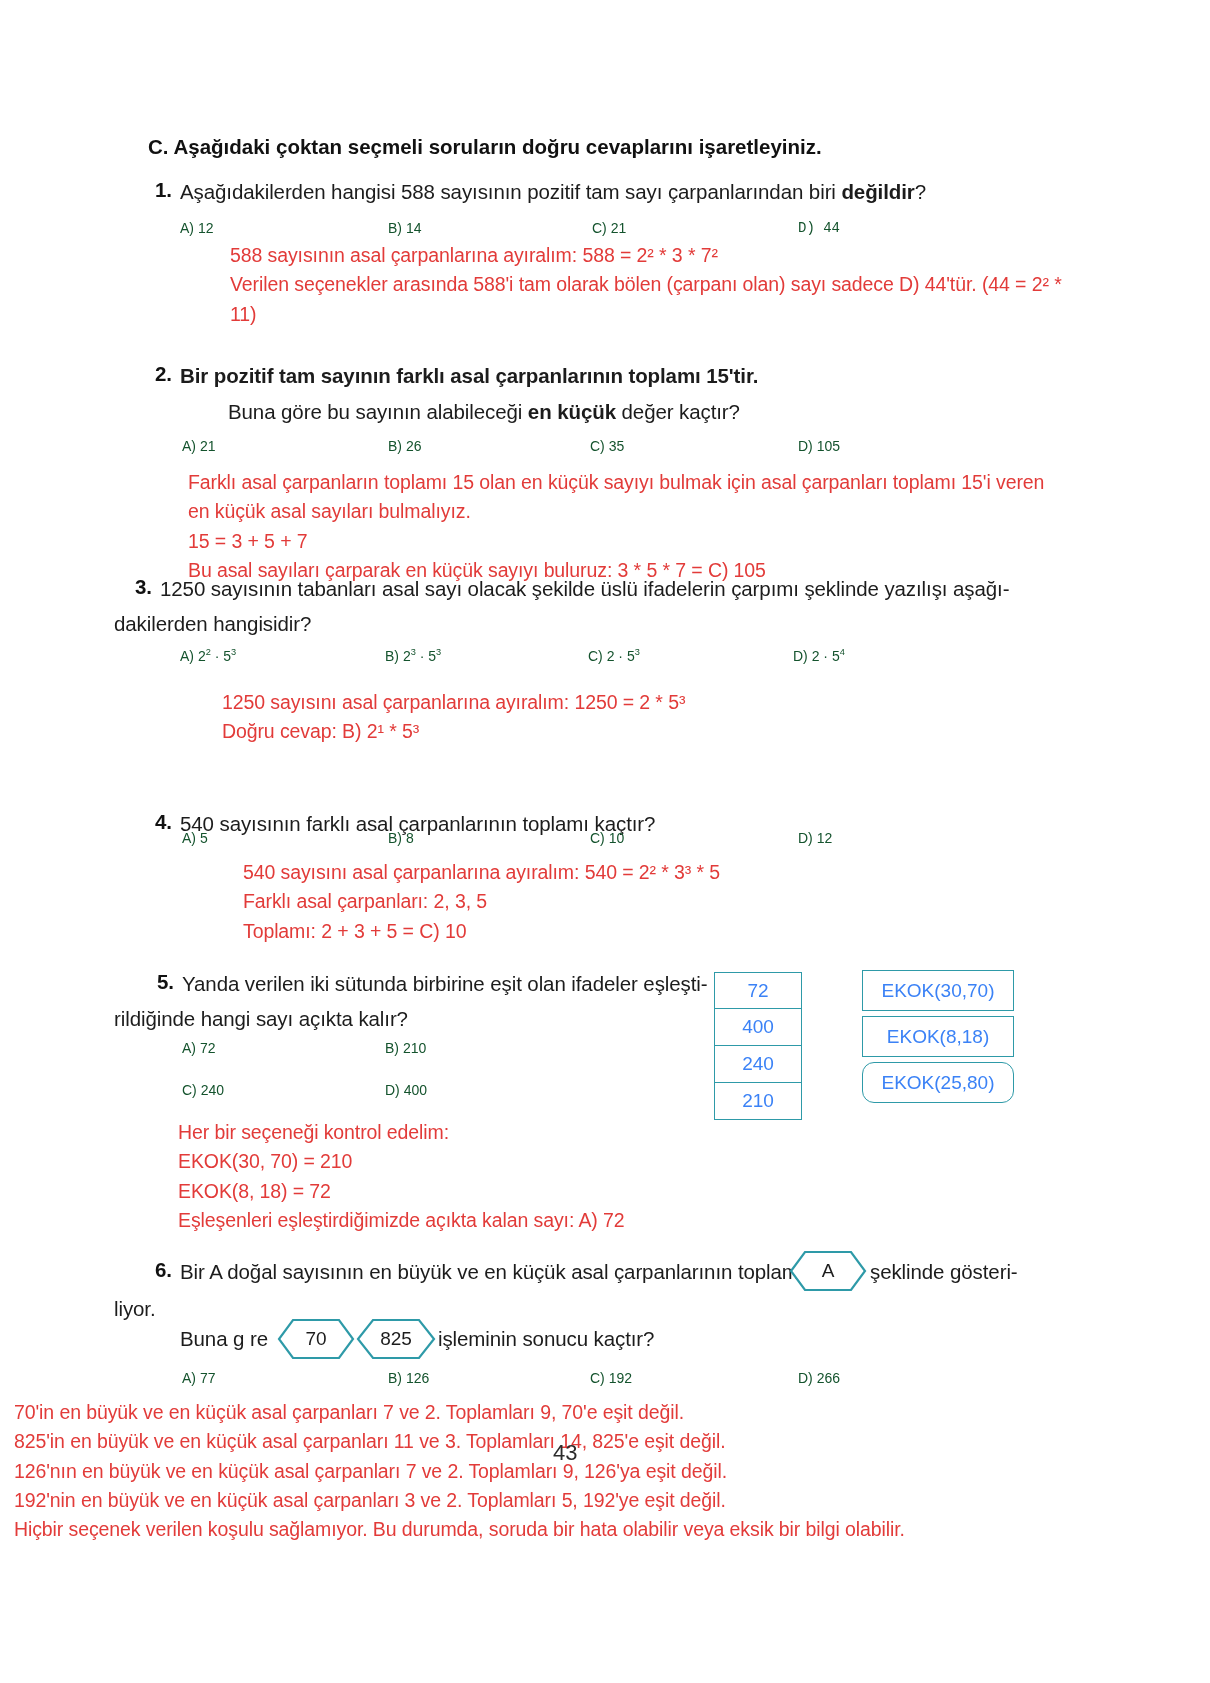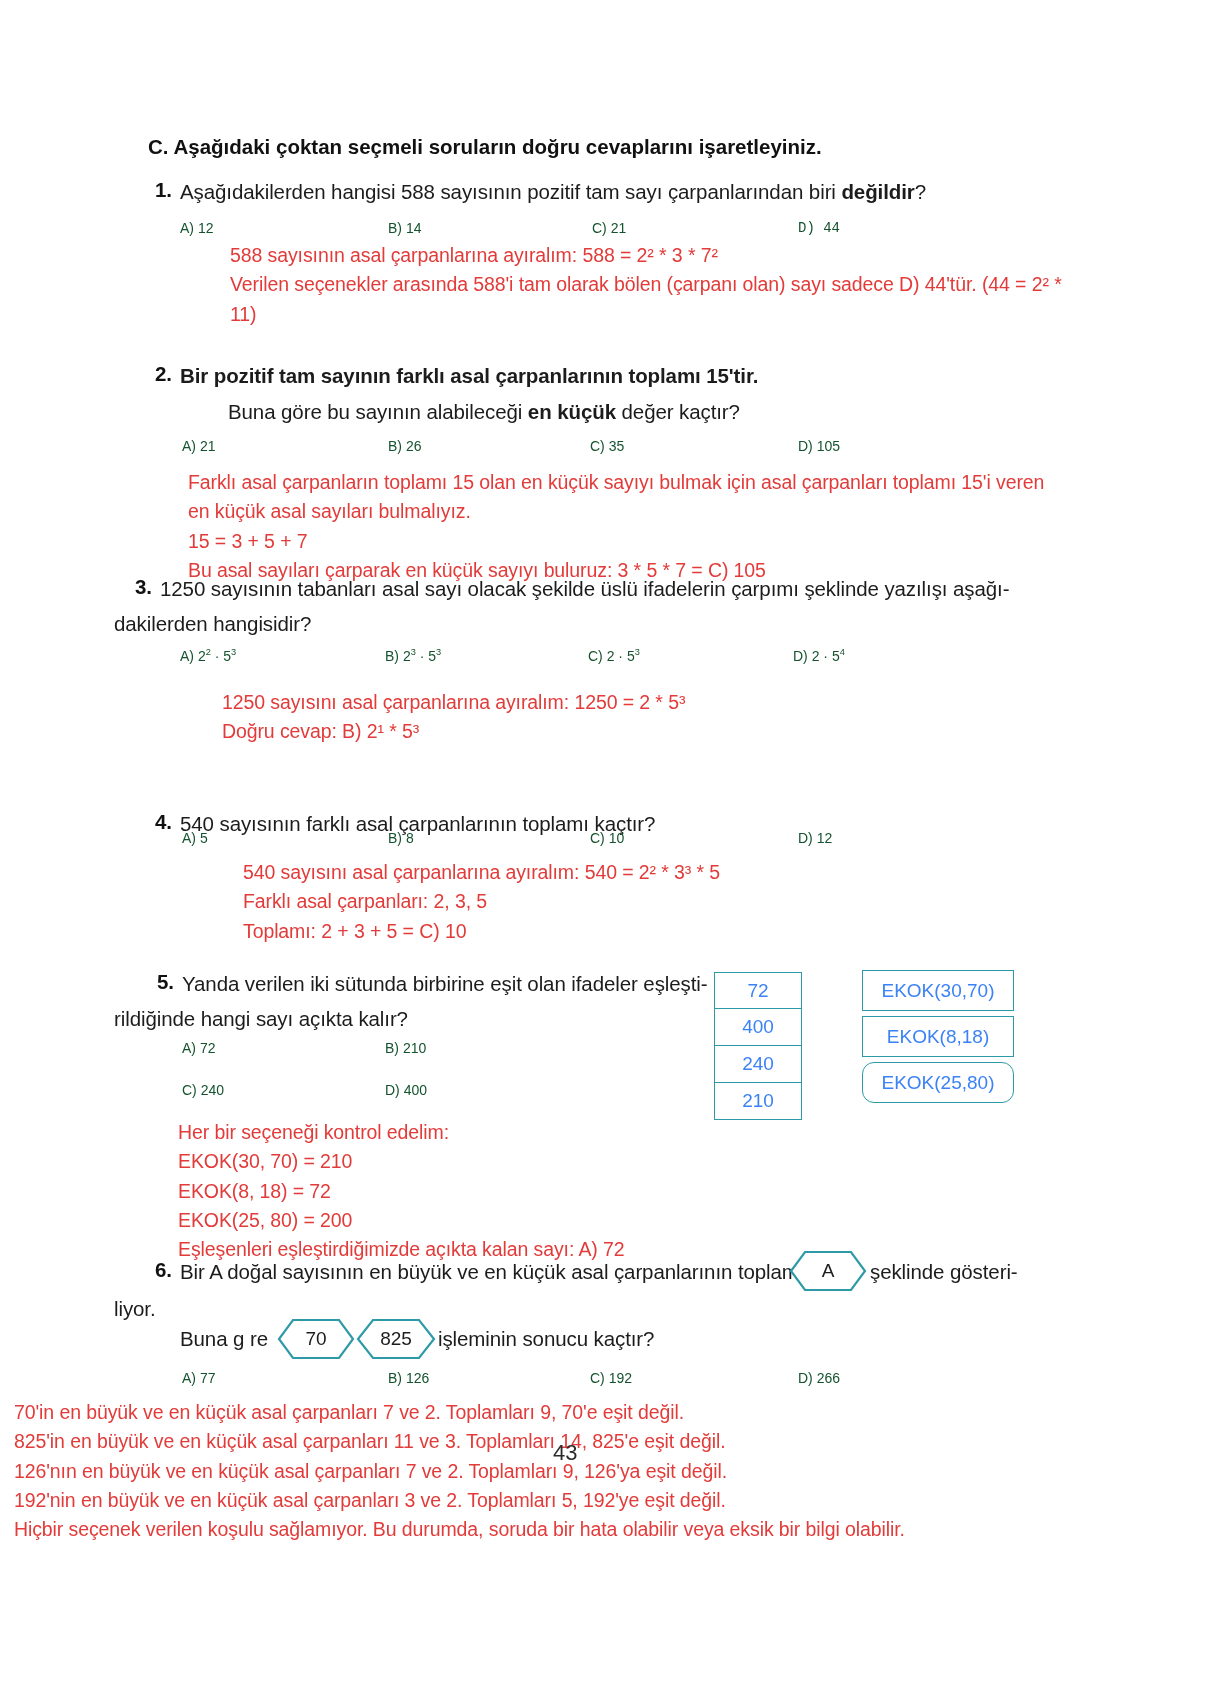--- a/index.html
+++ b/index.html
@@ -213,21 +213,20 @@
   <div class="boxcol" style="left:862px; top:970px;">
     <div class="bx bx-right">EKOK(30,70)</div>
     <div class="bx bx-right" style="margin-top:5px;">EKOK(8,18)</div>
     <div class="bx bx-right" style="margin-top:5px;border-radius:12px;">EKOK(25,80)</div>
   </div>
 
   <div class="red" style="left:178px; top:1118px; width:980px;">
     <div>Her bir seçeneği kontrol edelim:</div>
     <div>EKOK(30, 70) = 210</div>
     <div>EKOK(8, 18) = 72</div>
-    <div>EKOK(25, 80) = 200</div>
     <div>Eşleşenleri eşleştirdiğimizde açıkta kalan sayı: A) 72</div>
   </div>
 
   <div class="qnum" style="left:148px; top:1258px; width:24px;">6.</div>
   <div class="blk qtext" style="left:180px; top:1258px;">Bir A doğal sayısının en büyük ve en küçük asal çarpanlarının toplamı </div>
 
   <div class="hex" style="left:789px; top:1250px; width:78px; height:42px;">
     <svg width="78" height="42" viewBox="0 0 78 42">
       <polygon points="16,2 62,2 76,21 62,40 16,40 2,21" fill="#ffffff" stroke="#2e9aa8" stroke-width="2.2"></polygon>
     </svg>

